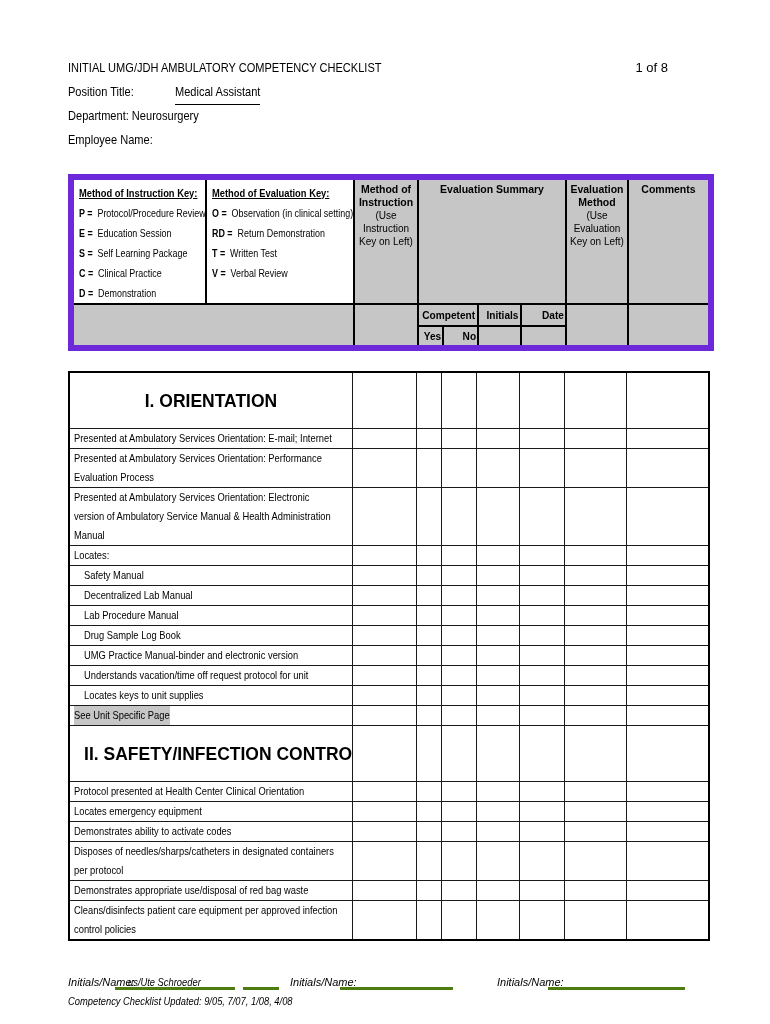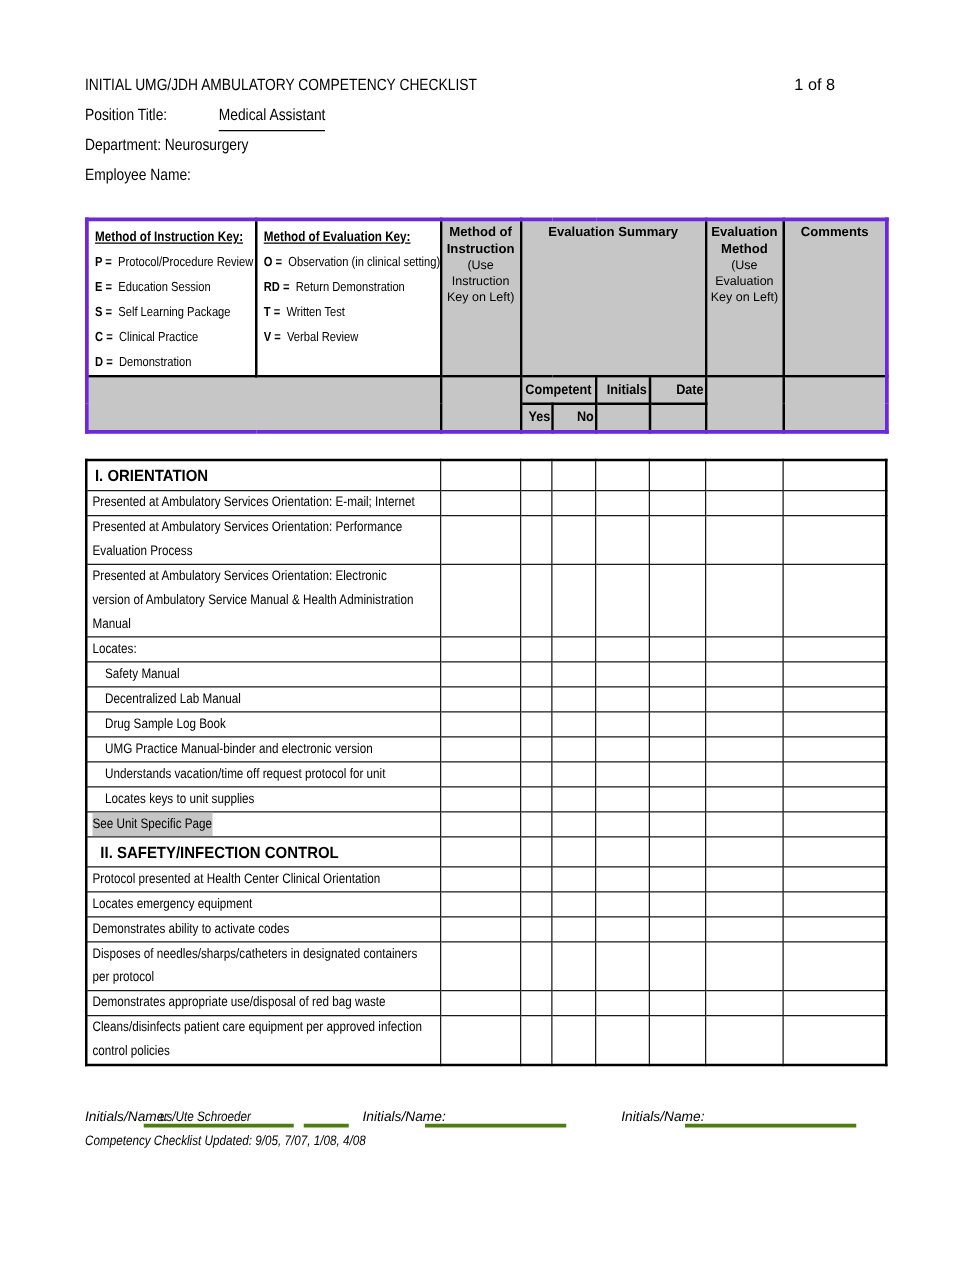--- a/index.html
+++ b/index.html
@@ -19,21 +19,21 @@
   .hdr { width: 640px; }
   .hdr-line { font-size: 13px; line-height: 24px; height: 24px; }
   .title-row { display: flex; justify-content: space-between; }
   .pageno { padding-right: 40px; font-size: 13px; }
   .w107 { display: inline-block; width: 107px; }
   .uline { border-bottom: 1px solid #000; }
 
   
   table.top {
     border-collapse: collapse; table-layout: fixed; width: 640px;
-    border: 3px solid #6d28d9; margin-top: 22px;
+    border: 6px solid #6d28d9; margin-top: 22px;
   }
   table.top td { border: 2px solid #000; vertical-align: top; overflow: hidden; }
   .gray { background: var(--gray); }
   .keycell { background: #fff; padding: 4px 2px 0 5px; }
   .key-title { font-size: 11px; font-weight: bold; line-height: 19px; }
   .key-title .tx { text-decoration: underline; }
   .key-line { font-size: 10.5px; line-height: 20px; }
   tr.keyrow { height: 124px; }
   .colhead { text-align: center; font-size: 10px; line-height: 13px; padding-top: 3px; }
   .colhead .b { font-weight: bold; font-size: 10.5px; }
@@ -42,21 +42,21 @@
 
   
   table.main {
     border-collapse: collapse; table-layout: fixed; width: 640px;
     border: 2px solid #000; margin-top: 20px;
   }
   table.main td { border: 1px solid #1a1a1a; vertical-align: top; overflow: hidden; }
   .cell-desc { padding: 0 2px 0 4px; font-size: 11px; }
   .cell-desc.indent { padding-left: 14px; }
   .cell-desc .line { line-height: 19px; height: 19px; }
-  .cell-section { text-align: left; font-weight: bold; font-size: 13px; padding: 0 2px; }
+  .cell-section { text-align: center; font-weight: bold; font-size: 19px; padding: 16px 2px; }
   .cell-section .line { line-height: 23px; height: 23px; }
   .hl { background: var(--gray); }
 
   
   .footer { position: relative; margin-top: 35px; height: 44px; width: 660px;
             font-size: 11px; font-style: italic; }
   .f-abs { position: absolute; top: 0; }
   .fill { display: inline-block; border-bottom: 3px solid #4d7c0f; height: 14px; }
   .f-line2 { position: absolute; top: 19px; left: 0; }
 </style>
@@ -241,20 +241,32 @@
           <td></td>
           <td></td>
           <td></td>
           <td></td>
           <td></td>
           <td></td>
           <td></td>
         </tr>
         <tr>
           <td class="cell-desc indent">
+            <div class="line"><span class="tx">Lab Procedure Manual</span></div>
+          </td>
+          <td></td>
+          <td></td>
+          <td></td>
+          <td></td>
+          <td></td>
+          <td></td>
+          <td></td>
+        </tr>
+        <tr>
+          <td class="cell-desc indent">
             <div class="line"><span class="tx">Drug Sample Log Book</span></div>
           </td>
           <td></td>
           <td></td>
           <td></td>
           <td></td>
           <td></td>
           <td></td>
           <td></td>
         </tr>

